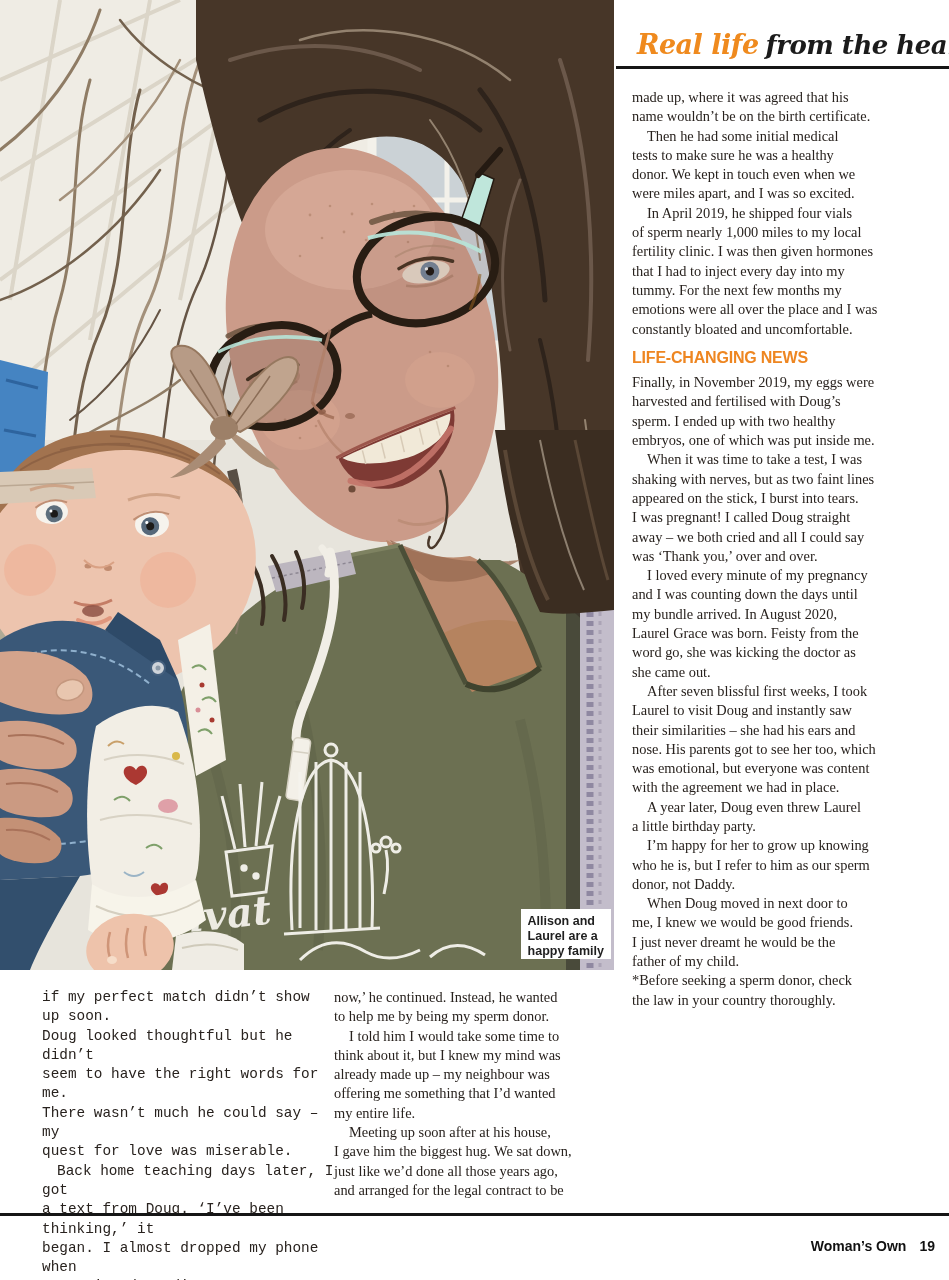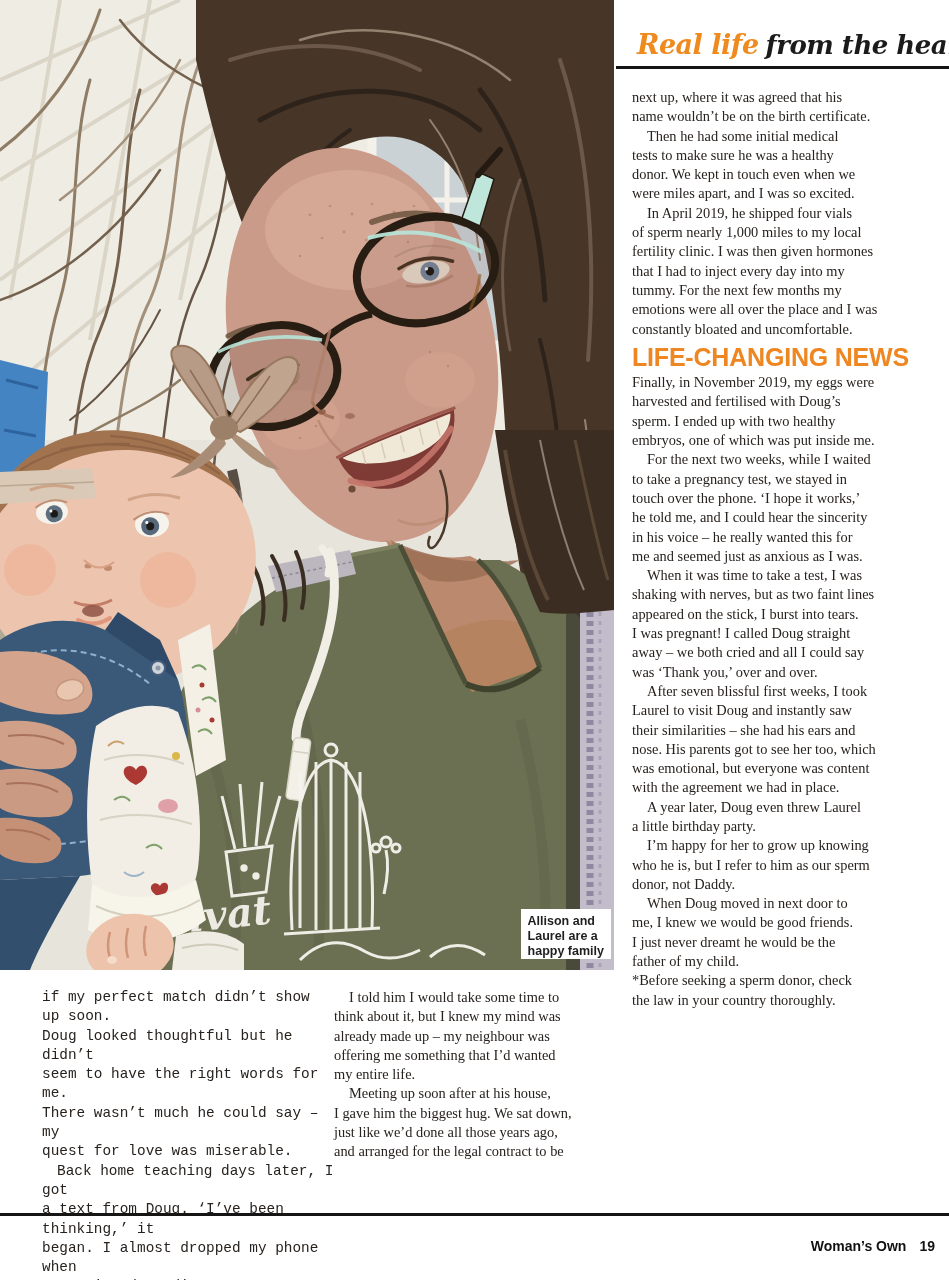--- a/index.html
+++ b/index.html
@@ -23,21 +23,21 @@
 
   
   .col { position:absolute; font-size:14.4px; line-height:19.3px; color:#28221e; }
   .col p { margin:0; white-space:pre-line; }
   p.ind  { text-indent:15px; }
   p.bold { font-weight:normal; }
   .r-col { left:632px; top:88px;  width:302px; }
   .c1    { left:42px;  top:988px; width:292px;font-family:Liberation Mono, monospace; }
   .c2    { left:334px; top:988px; width:292px; }
   .sec-head { font-family:"Liberation Sans", sans-serif; font-weight:bold;
-              font-size:25px; letter-spacing:-0.2px; margin:9px 0 6px; }
+              font-size:16px; letter-spacing:-0.2px; margin:9px 0 6px; }
 
   
   .foot-rule { position:absolute; left:0; top:1213px; width:949px; height:3px; background:#151515; }
   .footer { position:absolute; top:1238px; right:14px; display:flex; gap:13px;
             align-items:flex-end; font:bold 14px "Liberation Sans", sans-serif; color:#111; }
 </style>
 </head>
 <body>
 
 <div class="page">
@@ -369,50 +369,50 @@
 Laurel are a
 happy family</div>
   </div>
 
   <div class="masthead">
     <span class="m-orange" style="color:#EF8A1E;">Real life</span>
     <span class="m-dark" style="color:#1b1b1b;">from the heart</span>
   </div>
 
   <div class="col r-col">
-    <p>next up, where it was agreed that his
+    <p>made up, where it was agreed that his
 name wouldn’t be on the birth certificate.</p>
     <p class="ind">Then he had some initial medical
 tests to make sure he was a healthy
 donor. We kept in touch even when we
 were miles apart, and I was so excited.</p>
     <p class="ind">In April 2019, he shipped four vials
 of sperm nearly 1,000 miles to my local
 fertility clinic. I was then given hormones
 that I had to inject every day into my
 tummy. For the next few months my
 emotions were all over the place and I was
 constantly bloated and uncomfortable.</p>
     <div class="sec-head" style="color:#EE8621;">LIFE-CHANGING NEWS</div>
     <p>Finally, in November 2019, my eggs were
 harvested and fertilised with Doug’s
 sperm. I ended up with two healthy
 embryos, one of which was put inside me.</p>
-    <p class="ind">For the next two weeks, while I waited
-to take a pregnancy test, we stayed in
-touch over the phone. ‘I hope it works,’
-he told me, and I could hear the sincerity
-in his voice – he really wanted this for
-me and seemed just as anxious as I was.</p>
     <p class="ind">When it was time to take a test, I was
 shaking with nerves, but as two faint lines
 appeared on the stick, I burst into tears.
 I was pregnant! I called Doug straight
 away – we both cried and all I could say
 was ‘Thank you,’ over and over.</p>
+    <p class="ind">I loved every minute of my pregnancy
+and I was counting down the days until
+my bundle arrived. In August 2020,
+Laurel Grace was born. Feisty from the
+word go, she was kicking the doctor as
+she came out.</p>
     <p class="ind">After seven blissful first weeks, I took
 Laurel to visit Doug and instantly saw
 their similarities – she had his ears and
 nose. His parents got to see her too, which
 was emotional, but everyone was content
 with the agreement we had in place.</p>
     <p class="ind">A year later, Doug even threw Laurel
 a little birthday party.</p>
     <p class="ind">I’m happy for her to grow up knowing
 who he is, but I refer to him as our sperm
@@ -432,20 +432,22 @@
 There wasn’t much he could say – my
 quest for love was miserable.</p>
     <p class="ind">Back home teaching days later, I got
 a text from Doug. ‘I’ve been thinking,’ it
 began. I almost dropped my phone when
 I continued reading. He was offering to be
 the biological father of my child. ‘I don’t
 want to be a dad, I’m too old for all that</p>
   </div>
   <div class="col c2">
+    <p>now,’ he continued. Instead, he wanted
+to help me by being my sperm donor.</p>
     <p class="ind">I told him I would take some time to
 think about it, but I knew my mind was
 already made up – my neighbour was
 offering me something that I’d wanted
 my entire life.</p>
     <p class="ind">Meeting up soon after at his house,
 I gave him the biggest hug. We sat down,
 just like we’d done all those years ago,
 and arranged for the legal contract to be</p>
   </div>

